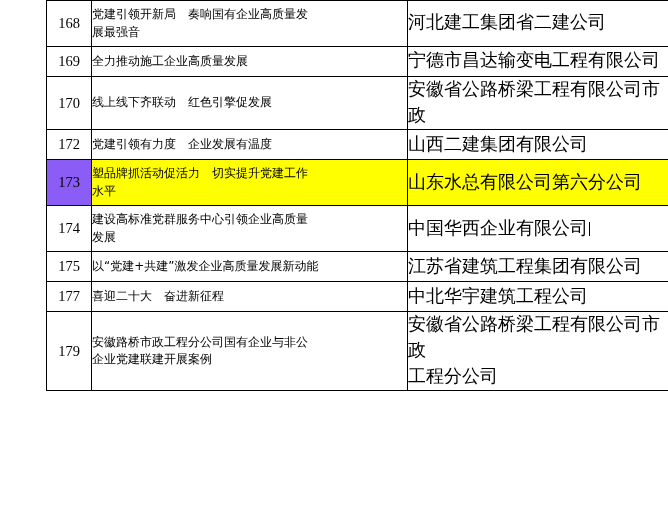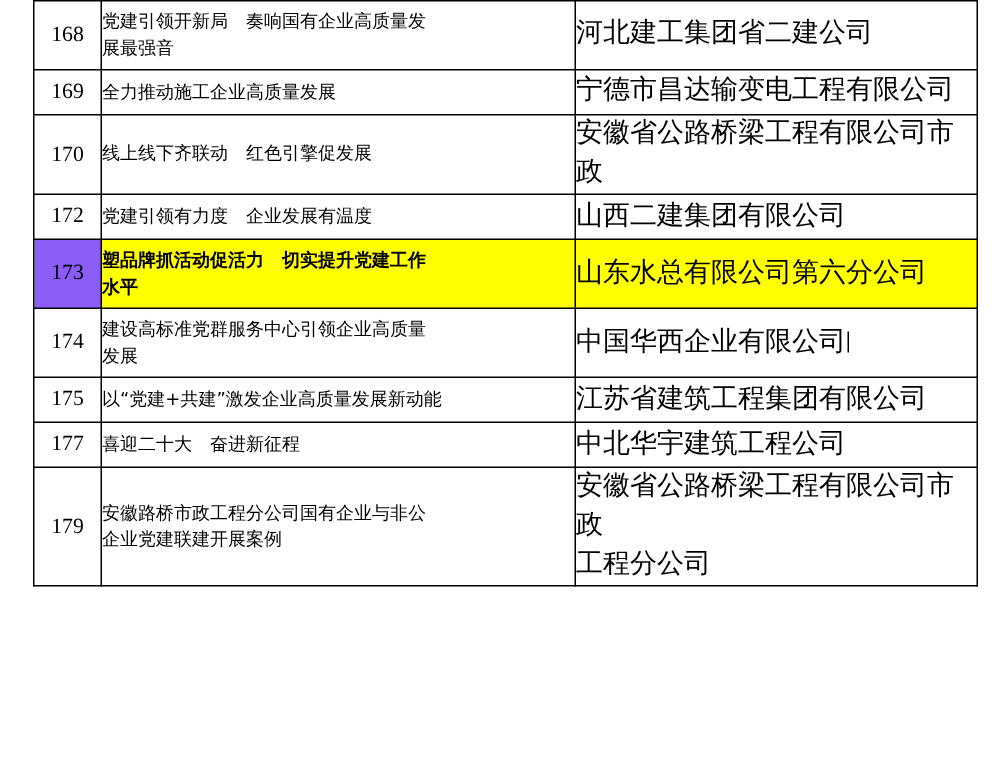--- a/index.html
+++ b/index.html
@@ -11,20 +11,21 @@
     width: 668px;
     height: 514px;
     overflow: hidden;
     font-family: "Liberation Sans", sans-serif;
   }
   .sheet {
     position: relative;
     width: 564px;
     height: 514px;
     background: #ffffff;
+    margin-left: 24px;
   }
   table.doc-table {
     border-collapse: collapse;
     table-layout: fixed;
     width: 629px;
     margin-left: 22px;
     margin-top: 0px;
   }
   table.doc-table td {
     border: 1px solid #000000;
@@ -56,21 +57,21 @@
     font-family: Liberation Mono, monospace;
     color: #000000;
     line-height: 1.45;
     padding: 4px 5px 4px 7px;
     white-space: pre-wrap;
   }
   tr.highlight .cell-title,
   tr.highlight .cell-org {
     background: #ffff00;
   }
-  tr.highlight .cell-title { font-weight: bold; }
+  tr.highlight .cell-title { font-weight: normal; }
   tr.highlight .cell-num { background: #8b5cf6; }
 
   .caret {
     display: inline-block;
     width: 1px;
     height: 14px;
     background: #000000;
     vertical-align: -2px;
     margin-left: 1px;
   }

